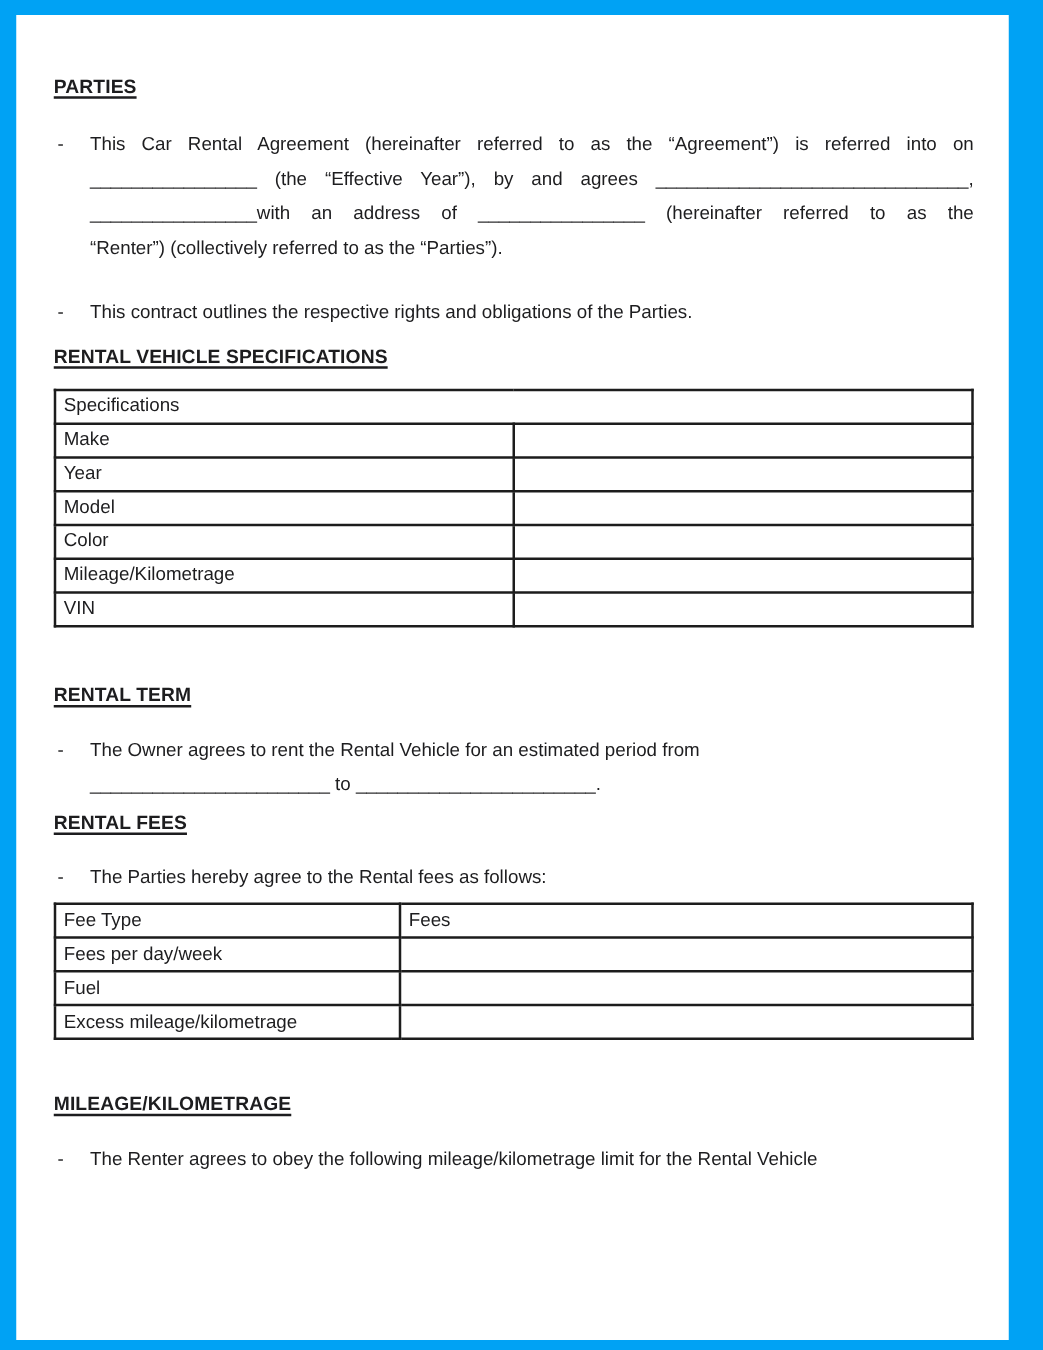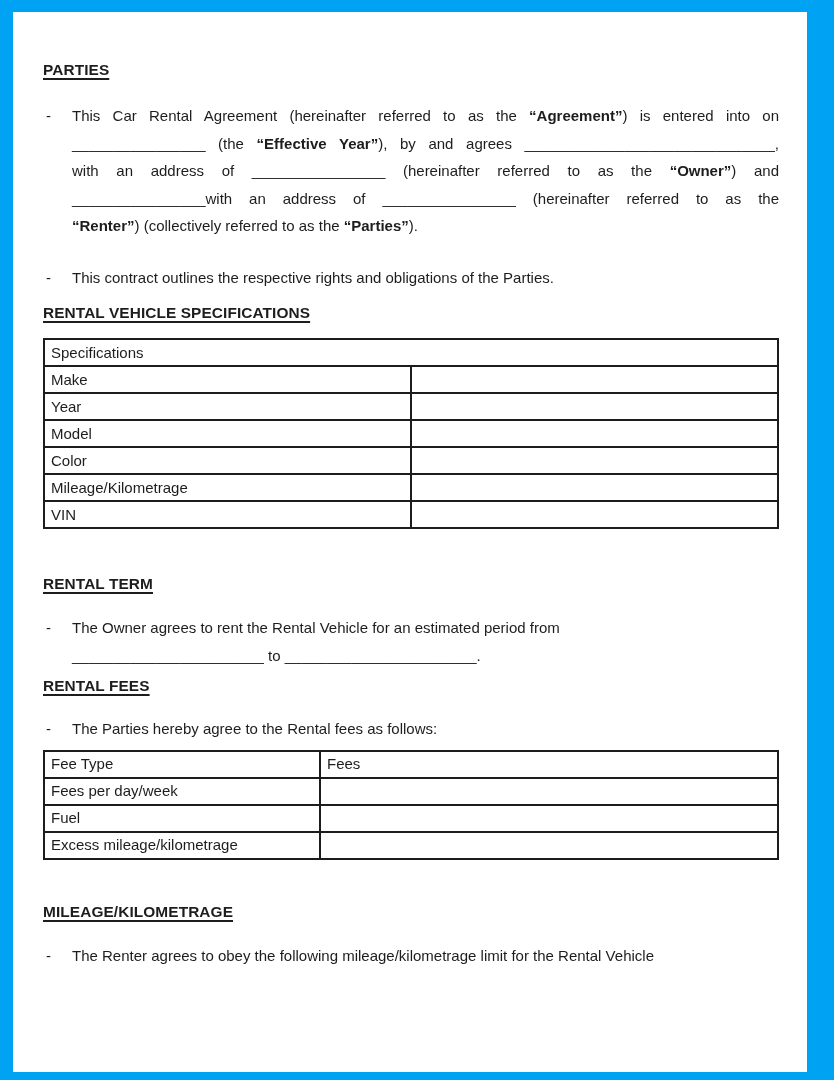--- a/index.html
+++ b/index.html
@@ -49,21 +49,21 @@
     line-height:27.5px;
   }
   .btext{
     flex:1;
     line-height:27.5px;
   }
   .line.j{
     text-align:justify;
     text-align-last:justify;
   }
-  .b{font-weight:700;}
+  .b{font-weight:400;}
 
   #clause-parties-1{margin-bottom:24px;}
   #clause-parties-2{margin-bottom:13px;}
   #clause-term{margin-bottom:8px;}
   #clause-fees{margin-bottom:7px;}
 
   table{
     width:100%;
     border-collapse:collapse;
     table-layout:fixed;
@@ -89,23 +89,22 @@
 <body>
 
 <div class="frame" style="background: rgb(0, 162, 244);">
   <div class="page">
 
     <h2 id="h-parties">PARTIES</h2>
 
     <div class="bullet" id="clause-parties-1">
       <span class="dash">-</span>
       <div class="btext" id="parties-lines">
-          <div class="line j"><span>This Car Rental Agreement (hereinafter referred to as the </span><span class="b">“Agreement”</span><span>) is entered into on</span></div>
+          <div class="line j"><span>This Car Rental Agreement (hereinafter referred to as the </span><span class="b">“Agreement”</span><span>) is referred into on</span></div>
           <div class="line j"><span>________________ (the </span><span class="b">“Effective Year”</span><span>), by and agrees ______________________________,</span></div>
-          <div class="line j"><span>with an address of ________________ (hereinafter referred to as the </span><span class="b">“Owner”</span><span>) and</span></div>
           <div class="line j"><span>________________with an address of ________________ (hereinafter referred to as the</span></div>
           <div class="line"><span class="b">“Renter”</span><span>) (collectively referred to as the </span><span class="b">“Parties”</span><span>).</span></div>
         </div>
     </div>
 
     <div class="bullet" id="clause-parties-2">
       <span class="dash">-</span>
       <div class="btext">This contract outlines the respective rights and obligations of the Parties.</div>
     </div>
 

